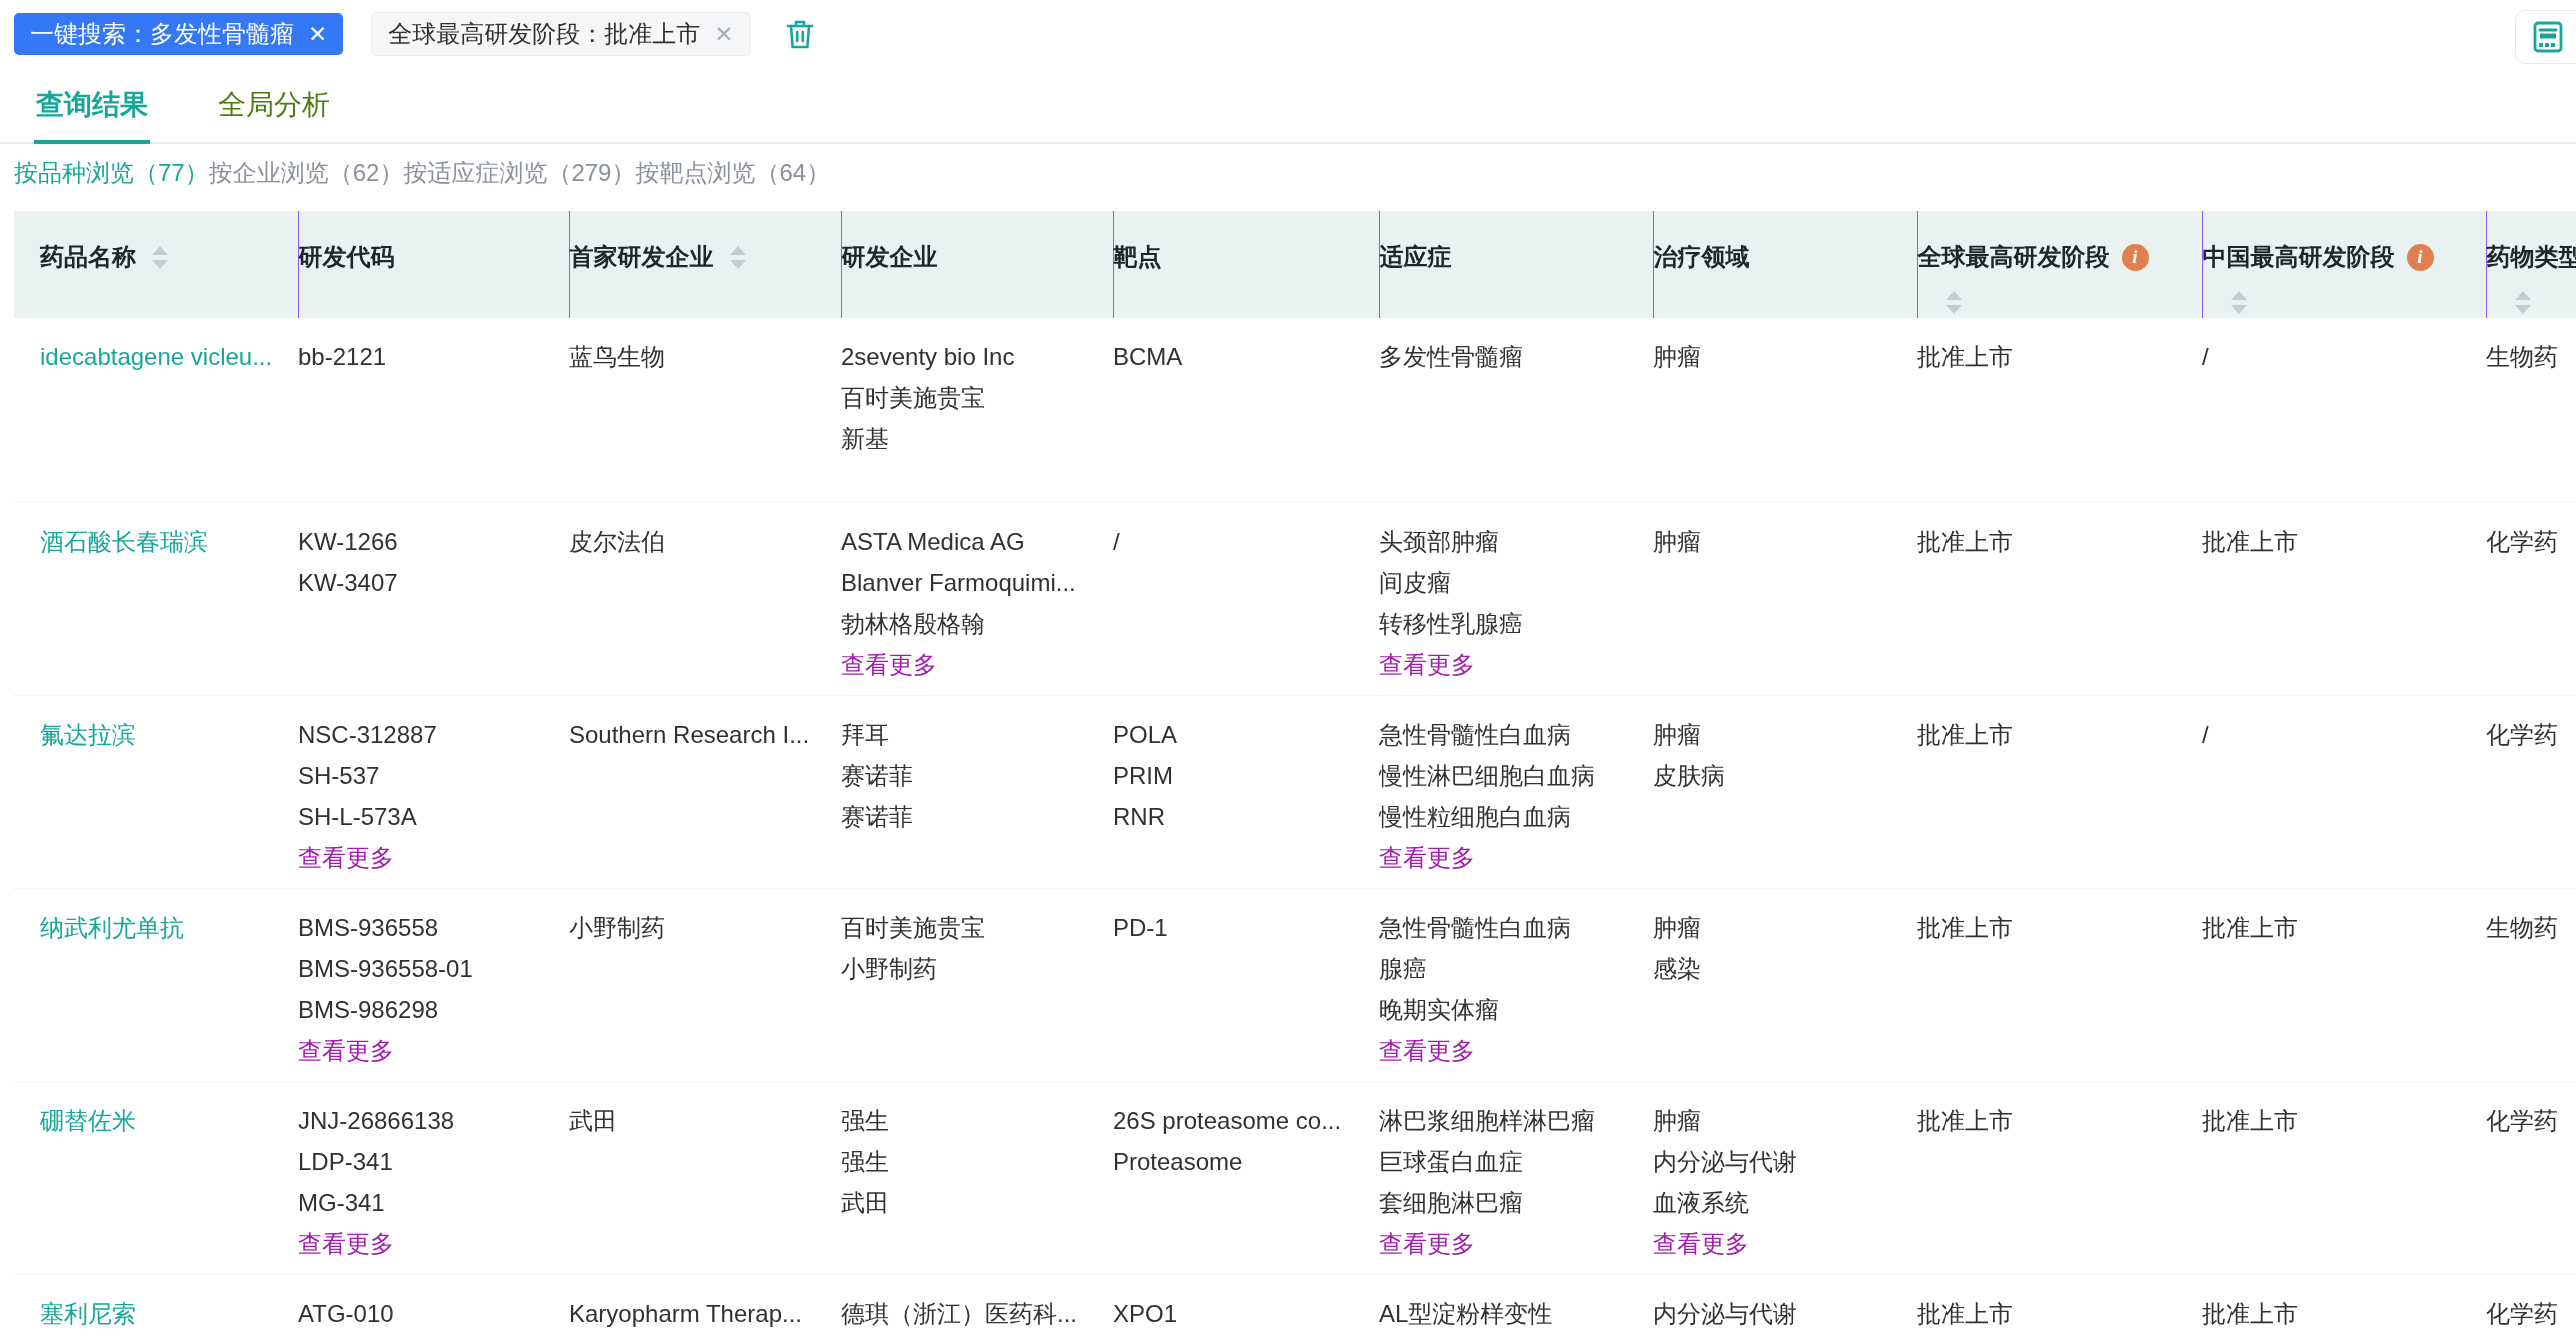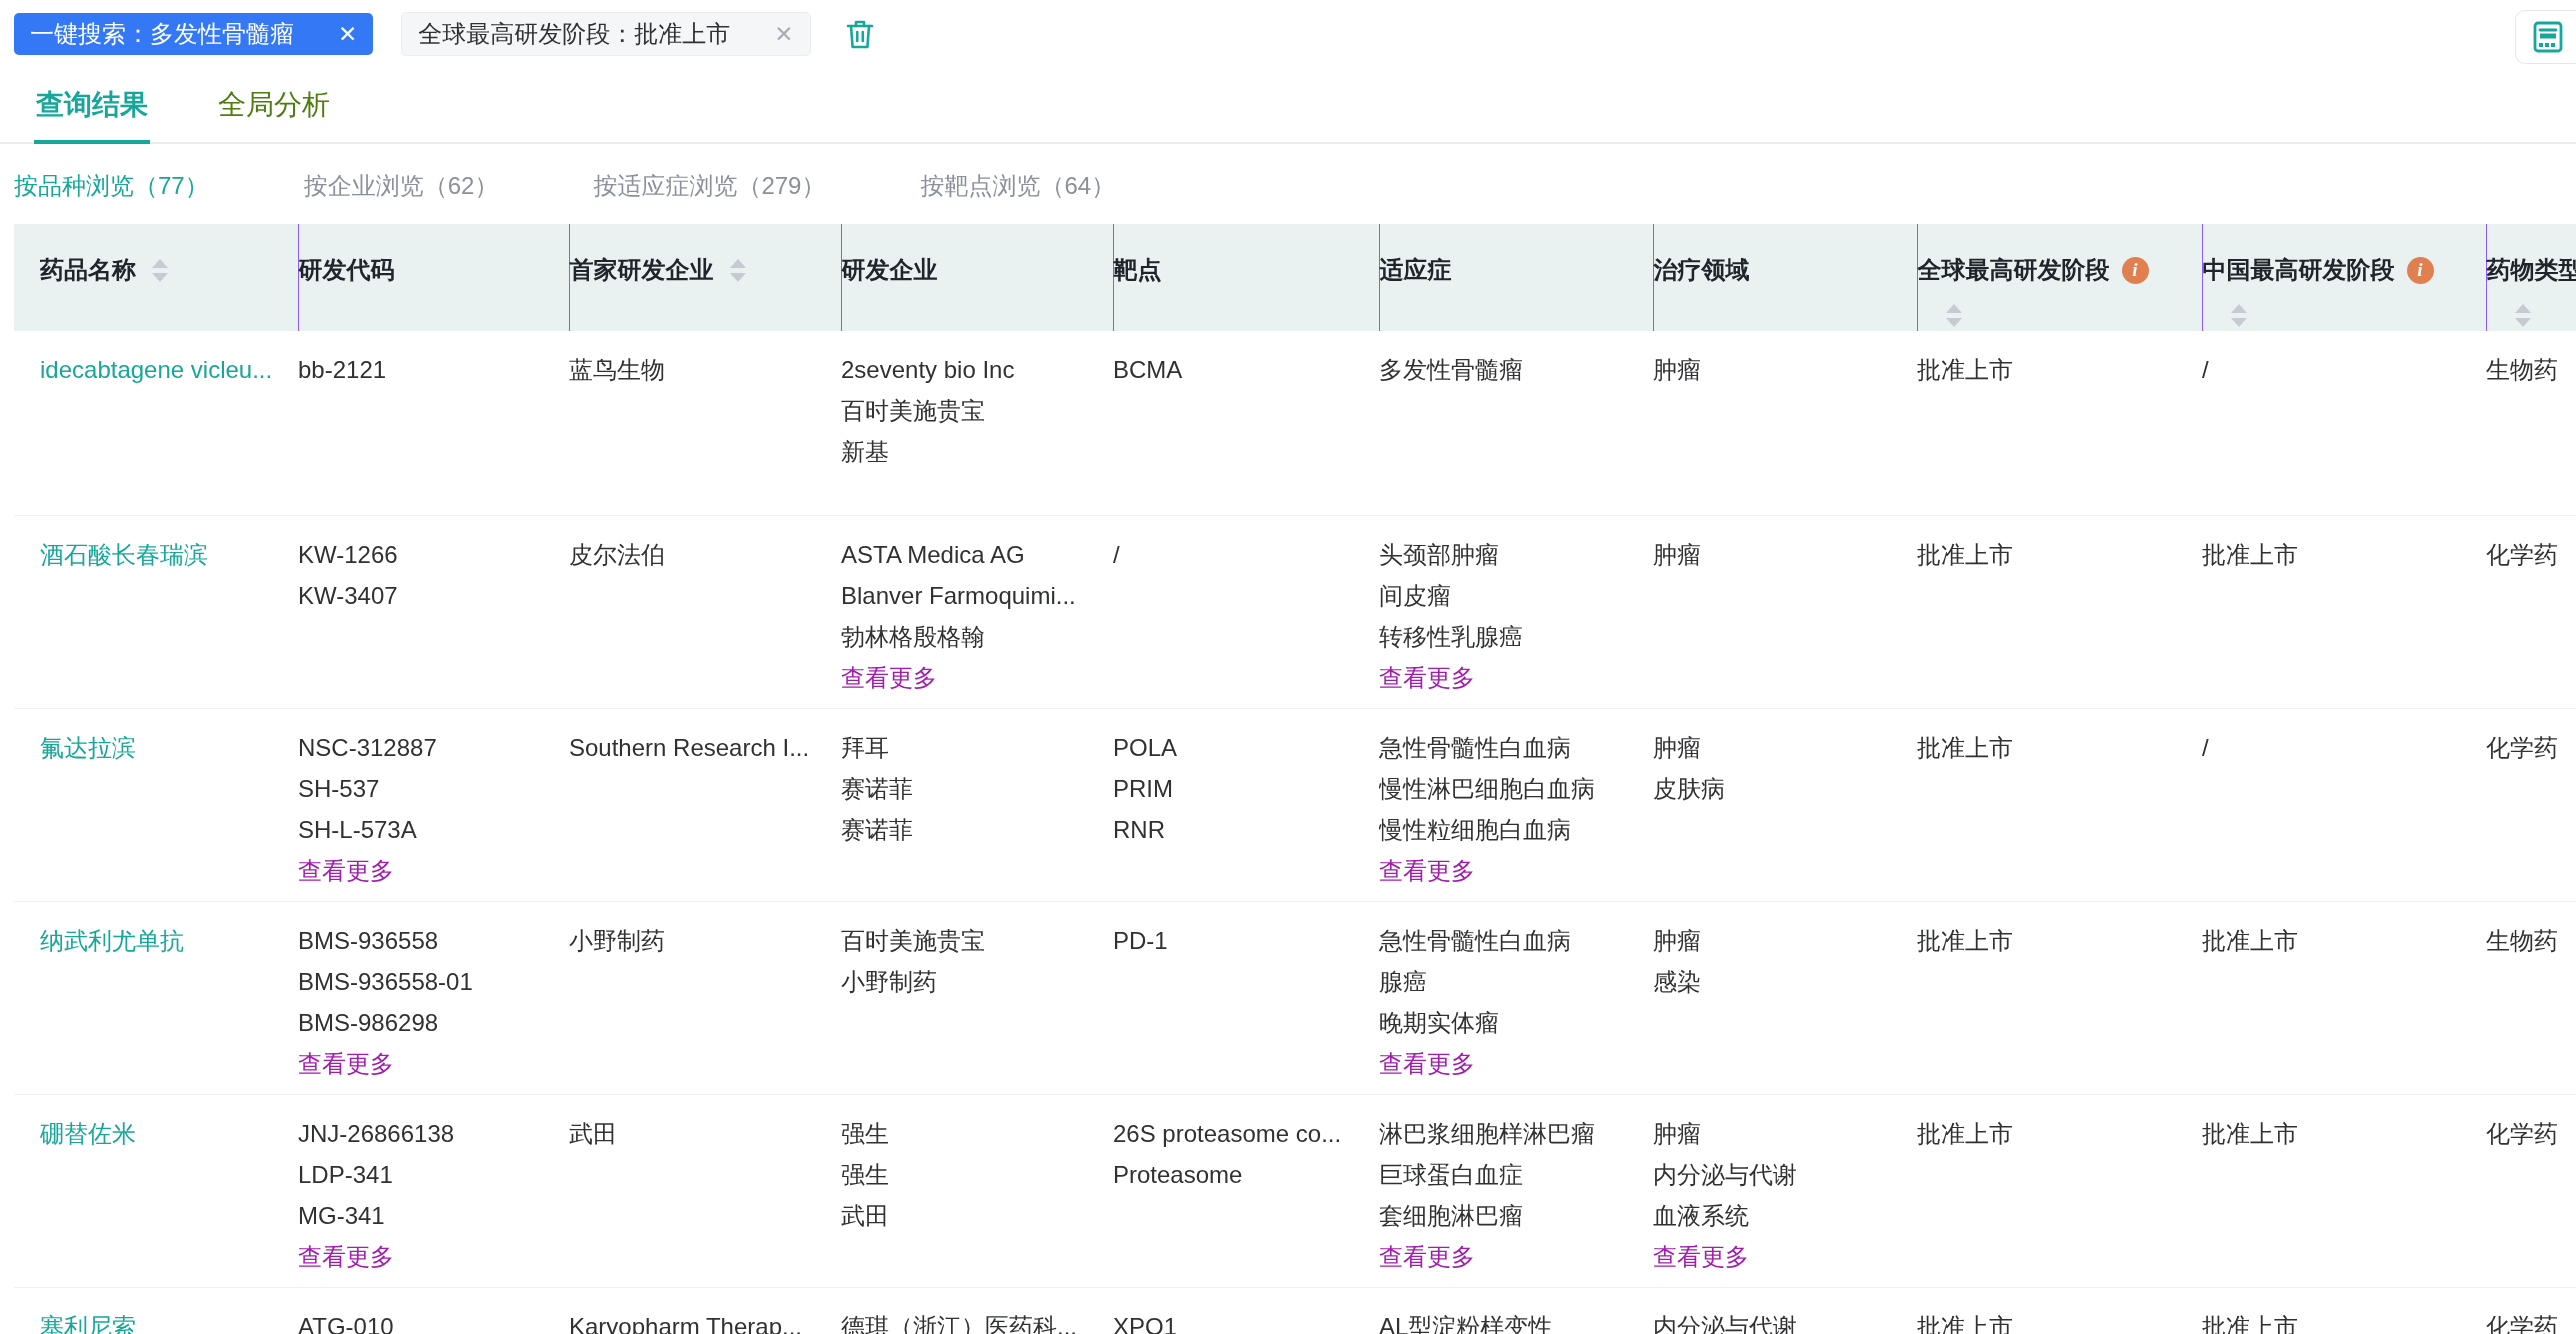--- a/index.html
+++ b/index.html
@@ -3,35 +3,35 @@
 <meta charset="utf-8">
 <style>
   html,body{margin:0;padding:0;}
   body{
     width:2576px;height:1335px;overflow:hidden;position:relative;
     background:#ffffff;color:#303133;
     font-family:"Liberation Sans","DejaVu Sans",sans-serif;
   }
   
   .chipbar{display:flex;align-items:center;padding:12px 0 10px 14px;height:44px;}
-  .chip{display:inline-flex;align-items:center;height:42px;padding:0 16px;border-radius:5px;font-size:24px;white-space:nowrap;gap:30px;}
+  .chip{display:inline-flex;align-items:center;height:42px;padding:0 16px;border-radius:5px;font-size:24px;white-space:nowrap;}
   .chip.primary{background:#3478F6;color:#ffffff;}
   .chip.plain{background:#f5f6f7;color:#303133;border:1px solid #ededed;margin-left:28px;}
   .chip .x{margin-left:14px;font-size:23px;line-height:1;cursor:pointer;}
   .chip.primary .x{color:#ffffff;}
   .chip.plain .x{color:#a9adb5;}
   .trash-btn{margin-left:32px;width:34px;height:36px;display:inline-flex;align-items:center;justify-content:center;cursor:pointer;background:none;border:none;padding:0;}
   .report-btn{position:absolute;top:10px;right:-34px;width:95px;height:54px;background:#fff;border:1px solid #e7e7e7;border-radius:10px;display:flex;align-items:center;padding-left:14px;box-sizing:border-box;cursor:pointer;}
   
   .tabs{display:flex;gap:66px;padding:4px 14px 0;border-bottom:2px solid #ececec;}
   .tab{position:relative;font-size:28px;color:#4d7c0f;padding:16px 2px 18px;cursor:pointer;}
   .tab.active{color:#17A79A;font-weight:bold;margin-left:20px;}
   .tab.active::after{content:"";position:absolute;left:0;right:0;bottom:-2px;height:4px;background:#17A79A;}
   
-  .subtabs{display:flex;gap:95px;padding:26px 14px 22px;font-size:24px;color:#8b919c;}
+  .subtabs{display:flex;padding:13px 14px 22px;font-size:24px;color:#8b919c;}
   .subtab{cursor:pointer;white-space:nowrap;}
   .subtab.active{color:#17A79A;}
   
   .table-wrap{margin-left:14px;width:2562px;overflow:hidden;}
   table{border-collapse:collapse;table-layout:fixed;width:2606px;}
   col.c1{width:284px}col.c2{width:271px}col.c3{width:272px}col.c4{width:272px}col.c5{width:266px}
   col.c6{width:274px}col.c7{width:264px}col.c8{width:285px}col.c9{width:284px}col.c10{width:135px}
   thead th{
     background:#E9F2F0;height:107px;box-sizing:border-box;
     text-align:left;vertical-align:top;padding:30px 18px 0 0;

